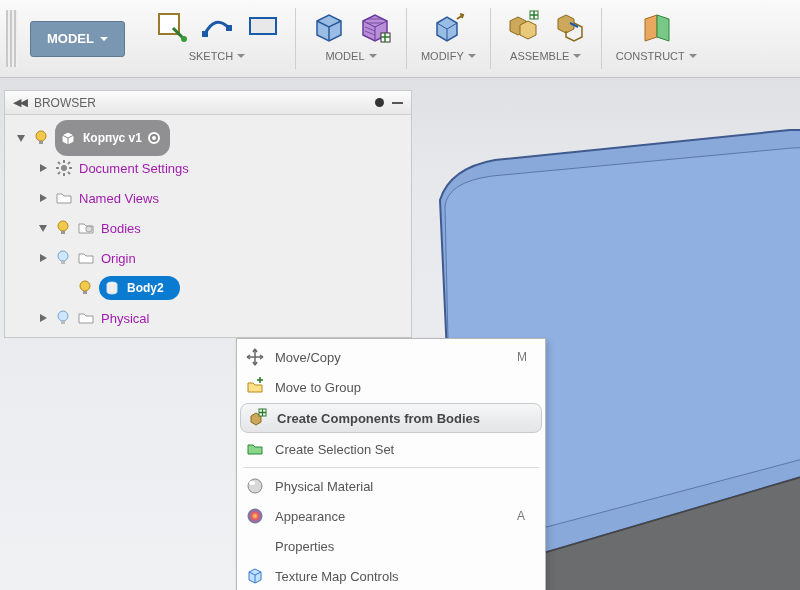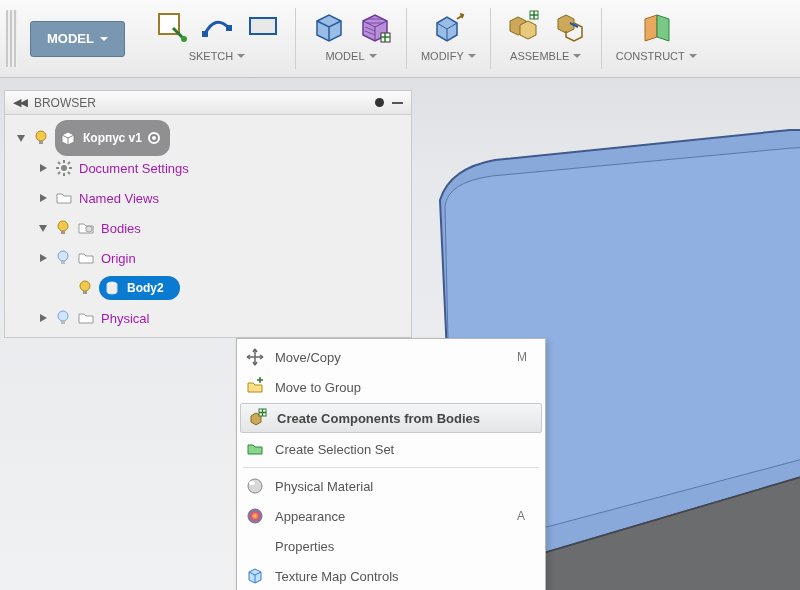--- a/index.html
+++ b/index.html
@@ -97,21 +97,21 @@
   }
   .ctx-item{
     height:30px; display:flex; align-items:center; gap:10px;
     padding:0 8px 0 6px; cursor:pointer; color:#555;
   }
   .ctx-item .ic{width:20px;height:20px;display:flex;align-items:center;justify-content:center;}
   .ctx-item .txt{flex:1;font-size:13px;}
   .ctx-item .short{color:#777;font-size:12px;width:18px;text-align:left;}
   .ctx-item.hi{
     background:linear-gradient(#f5f6f7,#e3e5e7);
-    border:1px solid #c8cacd; border-radius:2px; margin:1px;
+    border:1px solid #c8cacd; border-radius:8px; margin:1px;
     font-weight:bold; color:#464646;
   }
   .ctx-sep{height:1px;background:#dcdcdc;margin:3px 4px;}
 
   
   .model3d { position:absolute; right:-60px; top:110px; width:540px; height:520px; z-index:-1;}
 </style>
 </head>
 <body>
 

